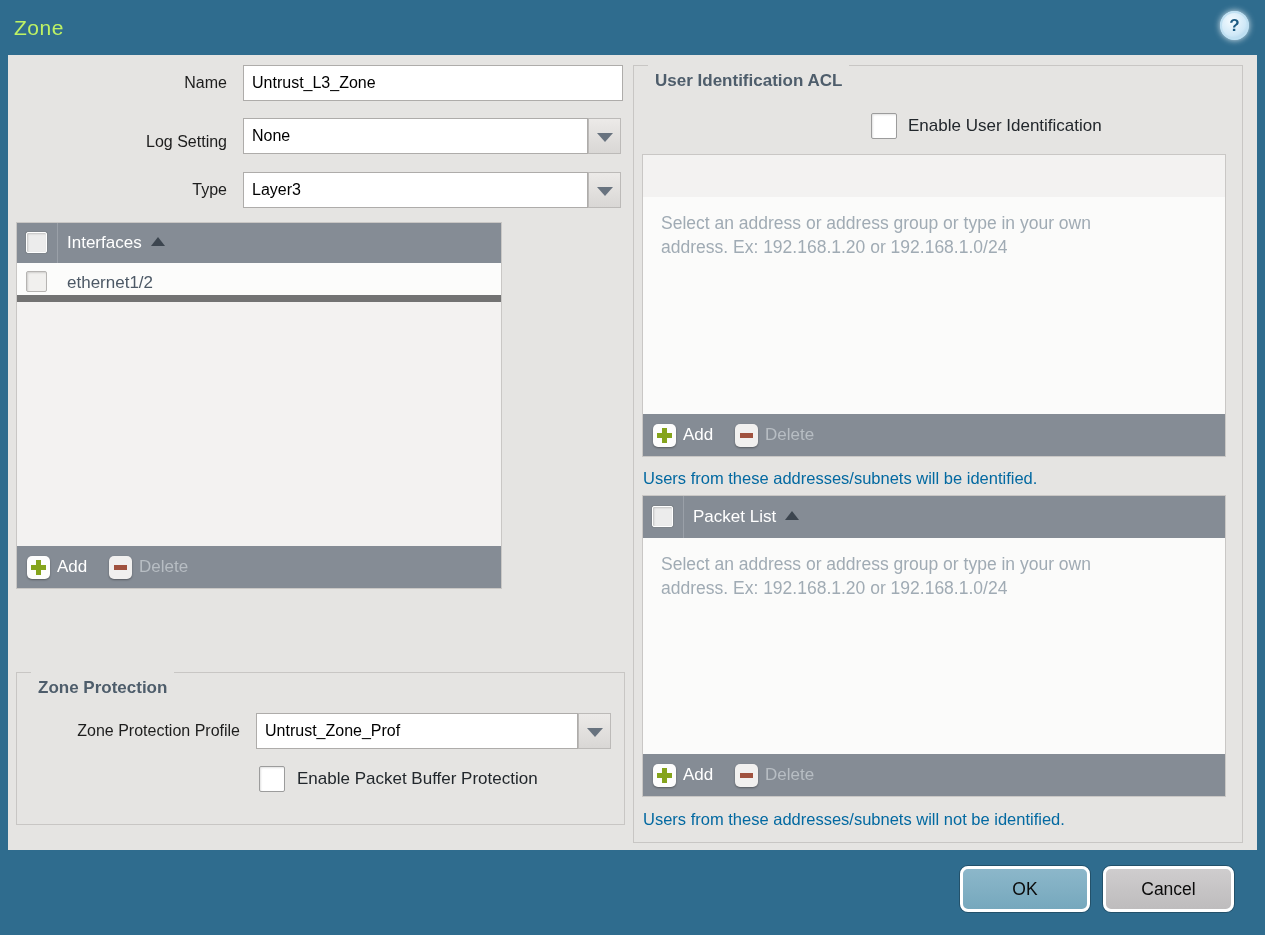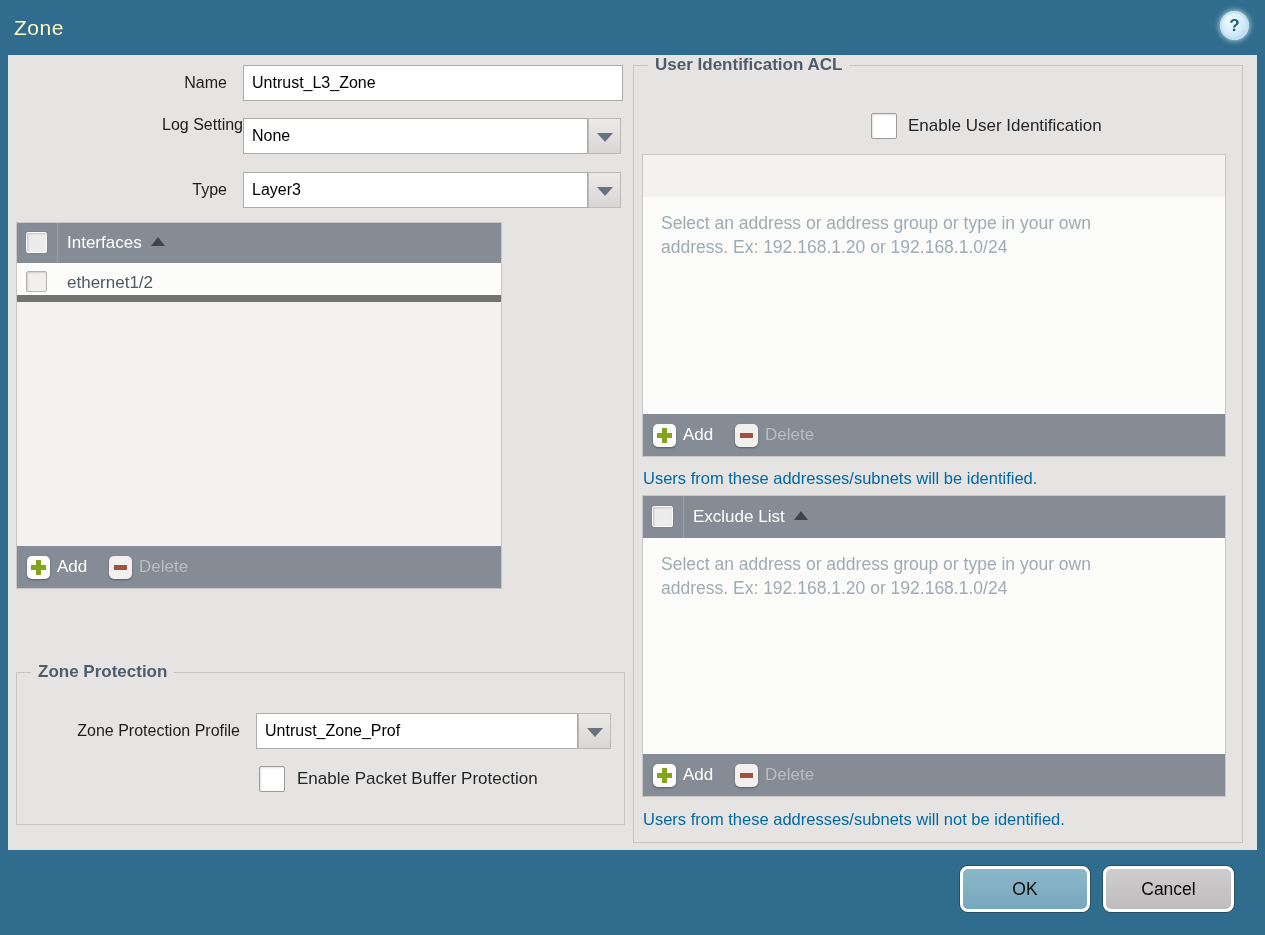--- a/index.html
+++ b/index.html
@@ -8,21 +8,21 @@
     font-family:"Liberation Sans", sans-serif;
     background:#2f6c8e;
     position:relative;
     overflow:hidden;
   }
 
   
   .titlebar { position:absolute; left:0; top:0; width:1265px; height:55px; background:#2f6c8e; }
   .titlebar .title {
     position:absolute; left:14px; top:0; line-height:55px;
-    color:#fef9c3; font-size:21px; font-weight:400; letter-spacing:.5px;
+    color:#bef264; font-size:21px; font-weight:400; letter-spacing:.5px;
   }
   .help-btn {
     position:absolute; right:16px; top:11px; width:29px; height:29px;
     border-radius:50%;
     background:radial-gradient(circle at 40% 35%, #f4fbff 0%, #cfe8f7 55%, #8fc0dd 100%);
     box-shadow:0 0 6px rgba(255,255,255,.85), inset 0 0 0 2px #bfe0f2;
     color:#1c5a82; font-size:17px; font-weight:bold;
     text-align:center; line-height:29px; cursor:pointer;
   }
 
@@ -105,21 +105,21 @@
     position:absolute; width:26px; height:26px; border-radius:2px;
     background:#ffffff; border:1px solid #9c9c9c;
     box-shadow:inset 1px 1px 2px rgba(0,0,0,.12);
     cursor:pointer;
   }
   .cb-form-label { position:absolute; font-size:17px; color:#22272c; line-height:26px; white-space:nowrap; }
 
   
   .fset { position:absolute; border:1px solid #c8c6c4; }
   .fset .legend {
-    position:absolute; top:-11px; left:14px; padding:0 7px;
+    position:absolute; top:-11px; left:14px; padding:16px 7px;
     background:#e5e4e2; font-size:17px; font-weight:bold; color:#4e5d6b; white-space:nowrap;
   }
   .note { position:absolute; font-size:16.5px; color:#0369a1; white-space:nowrap; }
 
   
   .btm-btn {
     position:absolute; top:866px; height:46px; border-radius:8px;
     border:3px solid #ffffff; box-shadow:0 0 0 1px rgba(0,0,0,.25);
     font-family:"Liberation Sans", sans-serif; font-size:17.5px; color:#0b0b0b;
     text-align:center; line-height:40px; cursor:pointer;
@@ -133,21 +133,21 @@
 <div class="titlebar">
   <div class="title">Zone</div>
   <div class="help-btn">?</div>
 </div>
 
 <div class="dialog">
 
   <div class="fld-label" style="left:0;top:10px;">Name</div>
   <input class="txt-input" style="left: 235px; top: 10px; width: 380px;" value="Untrust_L3_Zone">
 
-  <div class="fld-label" style="left:0;top:52px;margin-left:16px;">Log Setting</div>
+  <div class="fld-label" style="left:0;top:69px;">Log Setting</div>
   <input class="txt-input" style="left: 235px; top: 63px; width: 345px;" value="None">
   <div class="dd-btn" style="left:580px;top:63px;">
     <span class="tri"></span>
   </div>
 
   <div class="fld-label" style="left:0;top:117px;">Type</div>
   <input class="txt-input" style="left: 235px; top: 117px; width: 345px;" value="Layer3">
   <div class="dd-btn" style="left:580px;top:117px;">
     <span class="tri"></span>
   </div>
@@ -208,21 +208,21 @@
           <span class="alabel">Delete</span>
         </div>
       </div>
     </div>
     <div class="note" style="left:9px;top:403px;">Users from these addresses/subnets will be identified.</div>
 
     <div class="grid" style="left:8px;top:429px;width:584px;height:302px;">
       <div class="grid-header" style="height:42px;">
         <span class="cb-table" style="left:9px;top:10px;"></span>
         <span class="hsep"></span>
-        <span class="htitle" style="line-height:42px;"><span>Exclude List</span><span class="sort-asc"></span></span>
+        <span class="htitle" style="line-height:42px;"><span>Packet List</span><span class="sort-asc"></span></span>
       </div>
       <div class="list-body" style="top:42px;height:218px;">
         <div class="placeholder">Select an address or address group or type in your own
 address. Ex: 192.168.1.20 or 192.168.1.0/24</div>
       </div>
       <div class="grid-footer">
         <div class="act-btn" style="left:10px;">
           <span class="sq-icon plus"></span>
           <span class="alabel">Add</span>
         </div>

